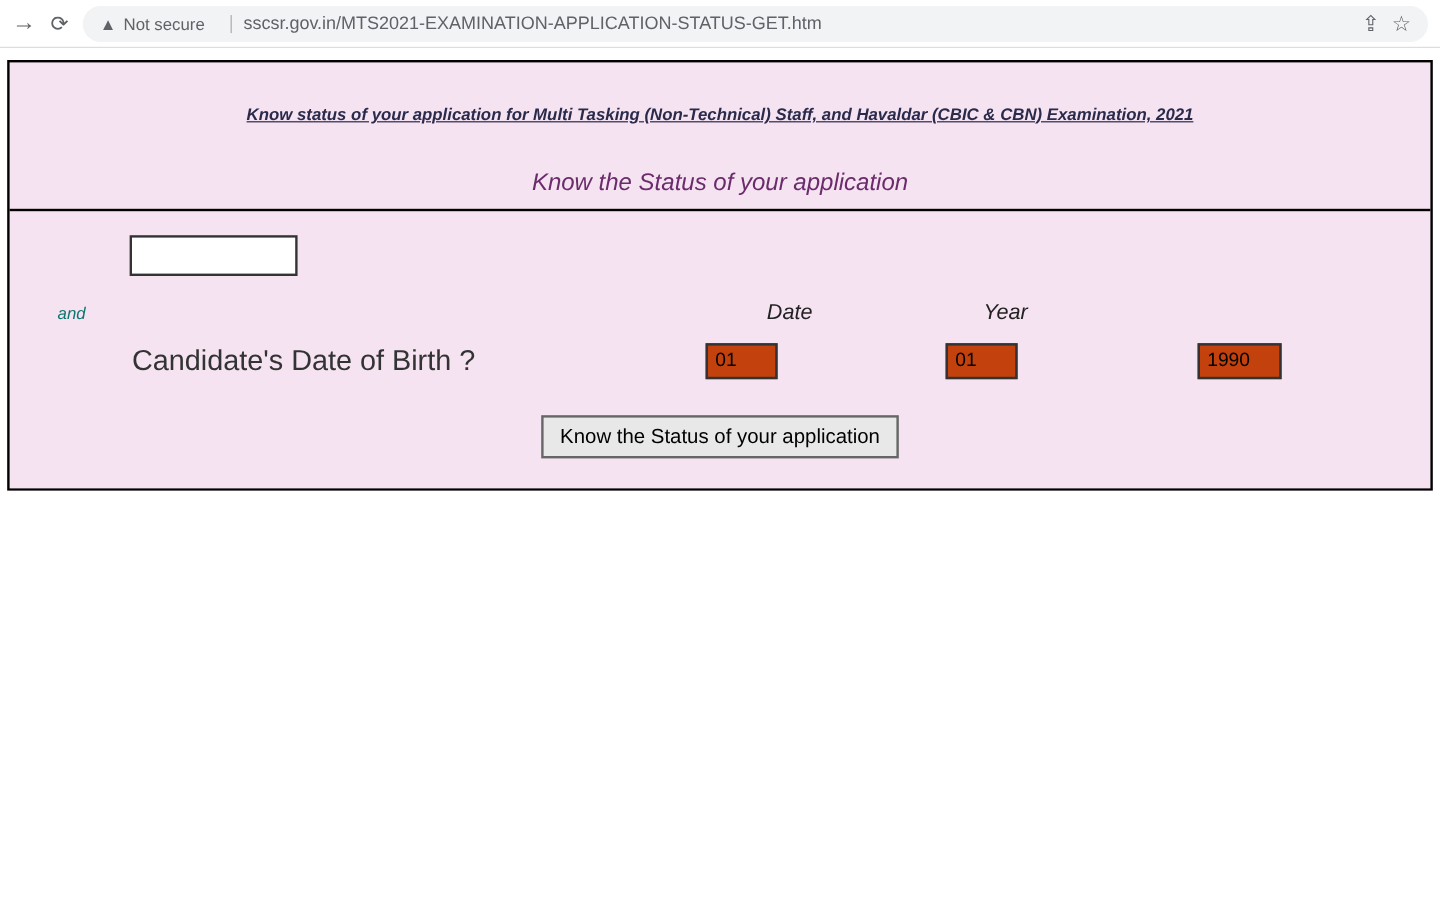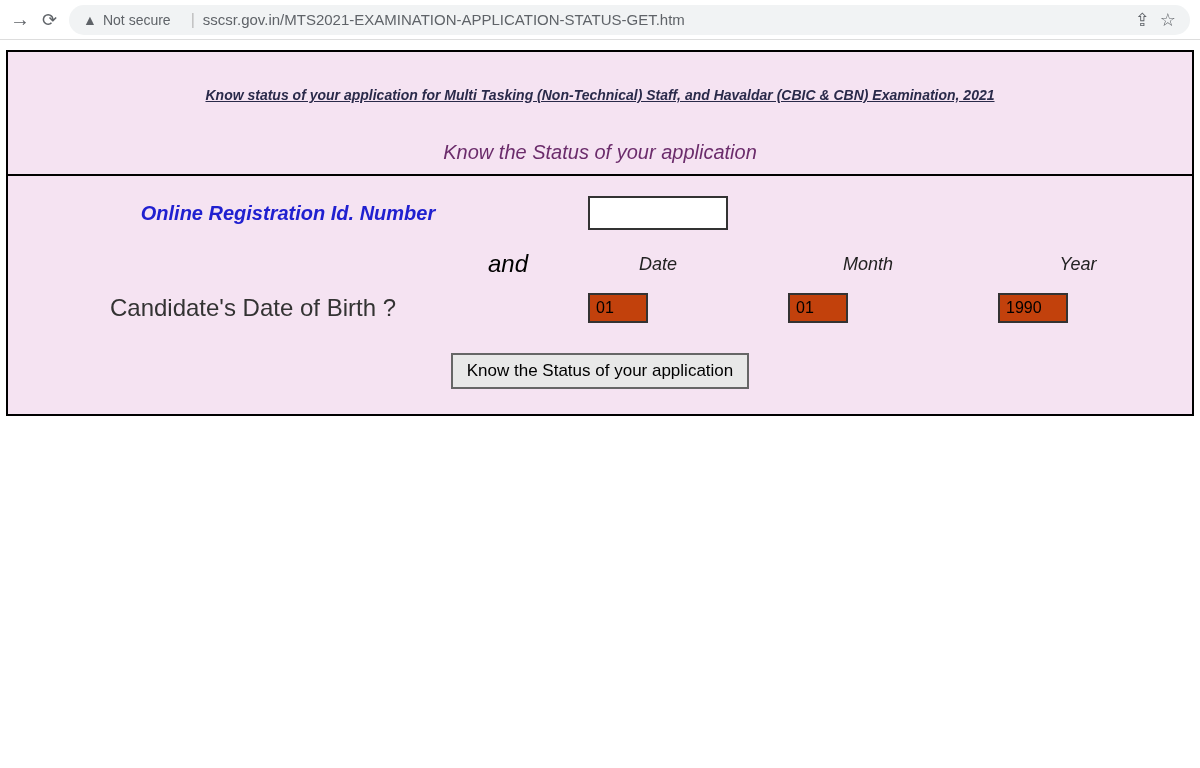--- a/index.html
+++ b/index.html
@@ -113,24 +113,24 @@
       height: 34px;
       border: 2px solid #333;
       background: #fff;
       padding: 2px 4px;
       font-size: 16px;
       margin-left: 60px;
     }
     
     .and-text {
       font-style: italic;
-      font-size: 24px;
-      color: #000000;
+      font-size: 14px;
+      color: #0f766e;
       width: 480px;
-      text-align: right;
+      text-align: left;
     }
     
     .dob-question {
       font-size: 24px;
       color: #333;
       width: 380px;
       text-align: center;
       padding-left: 30px;
     }
     
@@ -207,29 +207,27 @@
   </div>
 </div>
 
 <div class="content-wrapper">
   <div class="pink-panel">
     <div class="main-title">Know status of your application  for Multi Tasking (Non-Technical) Staff, and Havaldar (CBIC &amp; CBN) Examination, 2021</div>
     <div class="subtitle">Know the Status of your application</div>
 
     <div class="form-section">
       <div class="form-row">
-        <div class="reg-label">Online Registration Id. Number</div>
         <input type="text" class="reg-input" value="" style="">
       </div>
 
       <div class="date-headers">
         <div class="and-text">and</div>
         <div style="width:60px"></div>
         <div class="dh-col dh-date">Date</div>
-        <div class="dh-col dh-month">Month</div>
         <div class="dh-col dh-year">Year</div>
       </div>
 
       <div class="dob-row">
         <div class="dob-question">Candidate's Date of Birth ?</div>
         <div class="dob-spacer"></div>
         <input type="text" class="date-input first" value="01" style="">
         <div class="date-gap1"></div>
         <input type="text" class="date-input first" value="01" style="">
         <div class="date-gap2"></div>

